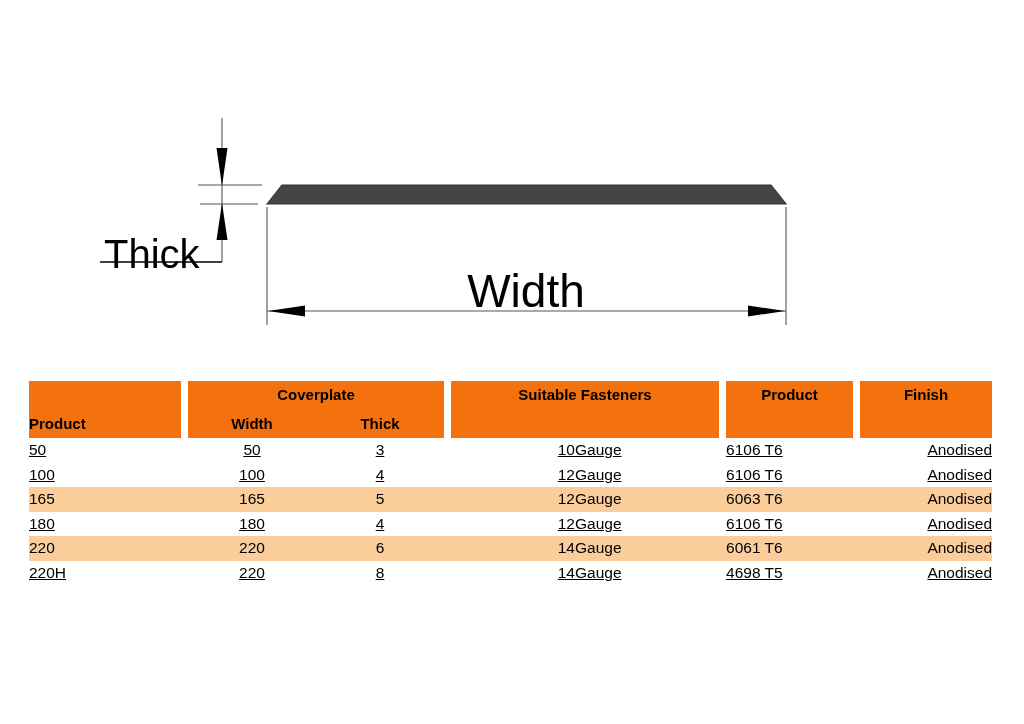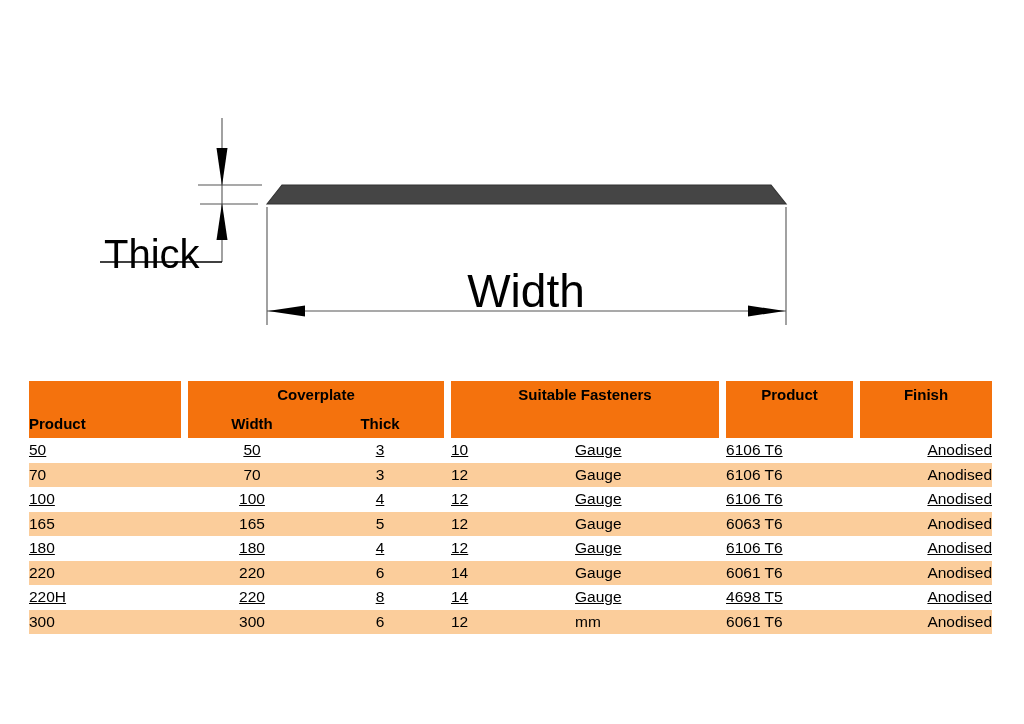--- a/index.html
+++ b/index.html
@@ -77,21 +77,21 @@
   #spec-table tbody td {
     height: 24.5px;
     line-height: 24.5px;
     font-size: 15.5px;
     font-weight: normal;
     white-space: nowrap;
   }
   .c-product  { text-align: left;  padding-left: 6px; }
   .c-width    { text-align: center; }
   .c-thick    { text-align: center; }
-  .c-fastnum  { padding-right: 7px; }
+  .c-fastnum  { text-align: right; padding-right: 7px; }
   .c-fastunit { text-align: left; }
   .c-material { text-align: left; }
   .c-finish   { text-align: right; }
 </style>
 </head>
 <body>
 
 <div id="drawing">
   <svg width="1024" height="370" viewBox="0 0 1024 370" xmlns="http://www.w3.org/2000/svg">
     <defs>
@@ -180,33 +180,20 @@
         <td class="c-width">50</td>
         <td class="c-thick">3</td>
         <td></td>
         <td class="c-fastnum">10</td>
         <td class="c-fastunit">Gauge</td>
         <td></td>
         <td class="c-material">6106 T6</td>
         <td></td>
         <td class="c-finish">Anodised</td>
       </tr>
-      <tr class="row-shade">
-        <td class="c-product">70</td>
-        <td></td>
-        <td class="c-width">70</td>
-        <td class="c-thick">3</td>
-        <td></td>
-        <td class="c-fastnum">12</td>
-        <td class="c-fastunit">Gauge</td>
-        <td></td>
-        <td class="c-material">6106 T6</td>
-        <td></td>
-        <td class="c-finish">Anodised</td>
-      </tr>
       <tr class="row-white">
         <td class="c-product">100</td>
         <td></td>
         <td class="c-width">100</td>
         <td class="c-thick">4</td>
         <td></td>
         <td class="c-fastnum">12</td>
         <td class="c-fastunit">Gauge</td>
         <td></td>
         <td class="c-material">6106 T6</td>
@@ -258,27 +245,14 @@
         <td class="c-width">220</td>
         <td class="c-thick">8</td>
         <td></td>
         <td class="c-fastnum">14</td>
         <td class="c-fastunit">Gauge</td>
         <td></td>
         <td class="c-material">4698 T5</td>
         <td></td>
         <td class="c-finish">Anodised</td>
       </tr>
-      <tr class="row-shade">
-        <td class="c-product">300</td>
-        <td></td>
-        <td class="c-width">300</td>
-        <td class="c-thick">6</td>
-        <td></td>
-        <td class="c-fastnum">12</td>
-        <td class="c-fastunit">mm</td>
-        <td></td>
-        <td class="c-material">6061 T6</td>
-        <td></td>
-        <td class="c-finish">Anodised</td>
-      </tr>
     </tbody>
 </table>
 
 </body></html>

